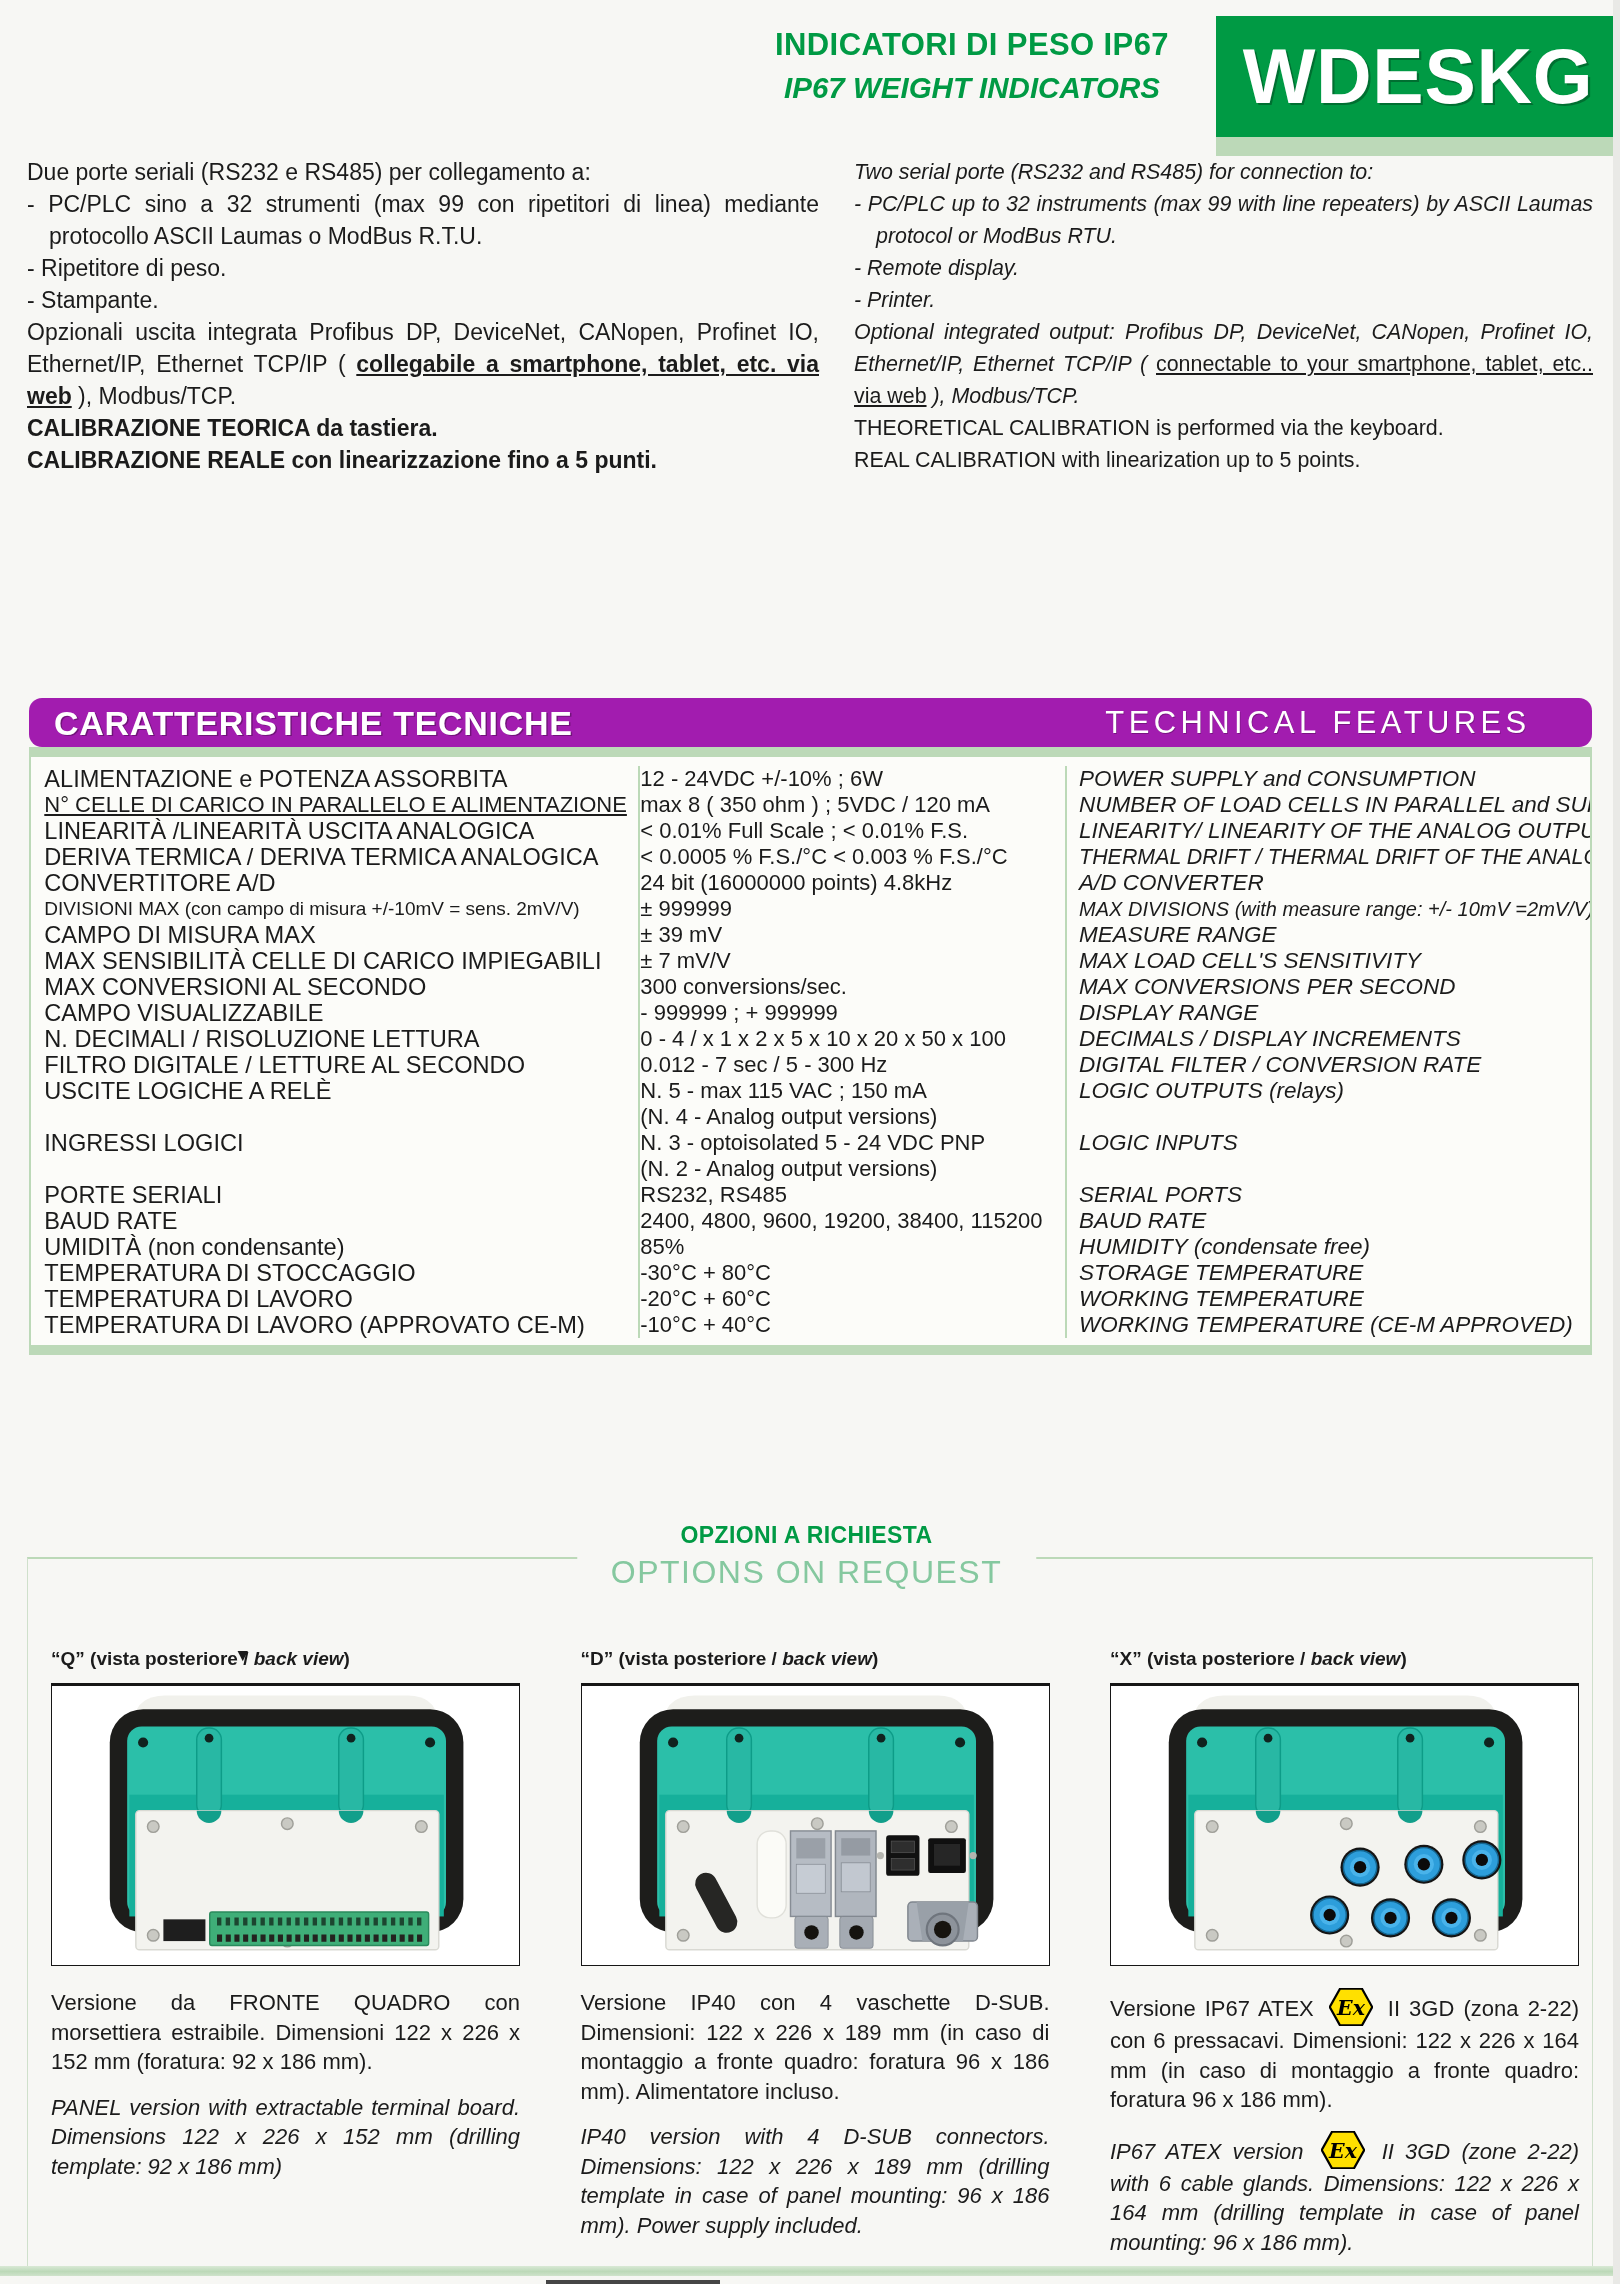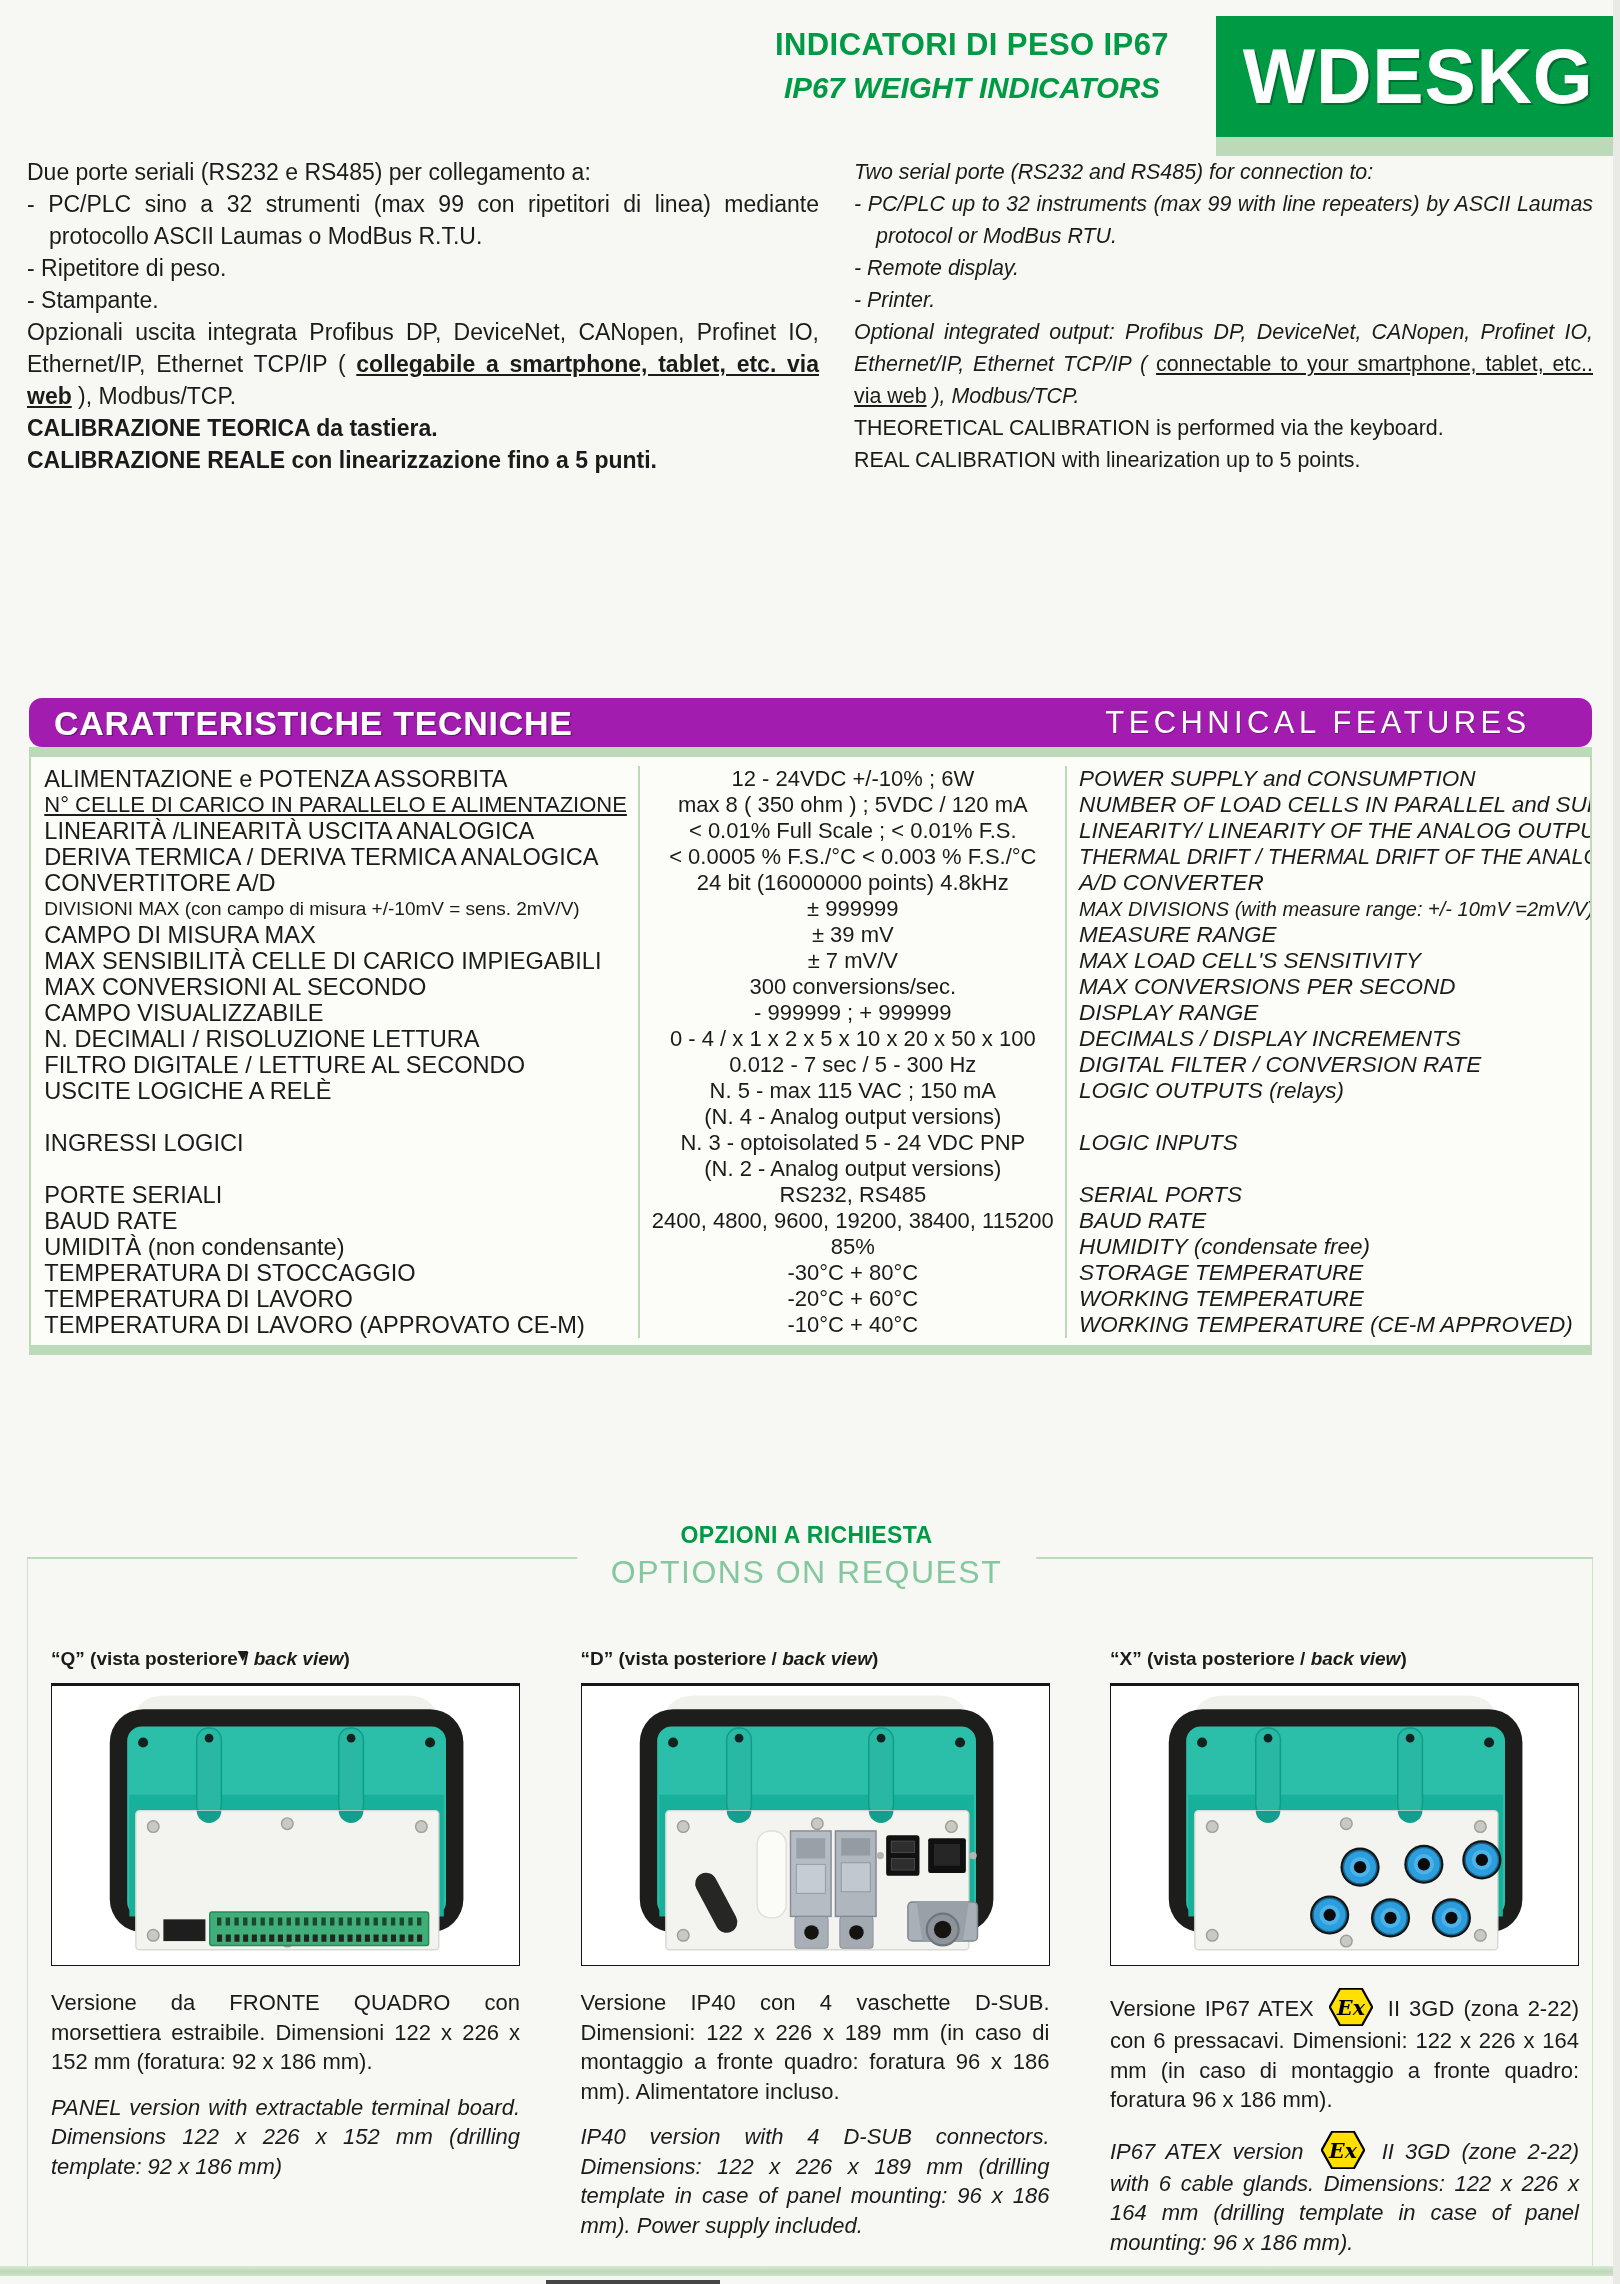--- a/index.html
+++ b/index.html
@@ -35,21 +35,21 @@
                  color:#fff;font-weight:bold;font-size:34px;letter-spacing:0.7px;
                  text-shadow:1.5px 1.5px 0 rgba(0,0,0,.3);white-space:nowrap;}
   .spec-title-en{position:absolute;left:1289px;top:50%;transform:translate(-50%,-50%);
                  color:#fff;font-size:31px;letter-spacing:4.4px;
                  text-shadow:0.7px 0.7px 0 rgba(0,0,0,.25);white-space:nowrap;}
   .spec-strip{height:10.3px;background:#bcd9b8;}
   .spec-body{display:flex;background:#fcfcf9;border-left:2.2px solid #bcd9b8;border-right:2.2px solid #bcd9b8;
              border-bottom:10.3px solid #bcd9b8;padding:8.8px 0 7.4px;}
   .speccol{overflow:hidden;}
   .c1{width:594px;padding-left:13.3px;border-right:2.9px solid #bcd9b8;}
-  .c2{width:425px;text-align:center;border-right:2.9px solid #bcd9b8;}
+  .c2{width:425px;border-right:2.9px solid #bcd9b8;}
   .c3{flex:1;padding-left:11.8px;font-style:italic;}
   .cell{height:26px;line-height:26px;font-size:23.6px;white-space:nowrap;}
   .c2 .cell{font-size:22px;}
   .c3 .cell{font-size:22.5px;}
   .c1 div.cell:nth-of-type(2){font-size:22px;text-decoration:underline;}
   .c1 div.cell:nth-of-type(6){font-size:19px;}
   .c3 div.cell:nth-of-type(4){font-size:21.4px;}
   .c3 div.cell:nth-of-type(6){font-size:20px;}
 
   

